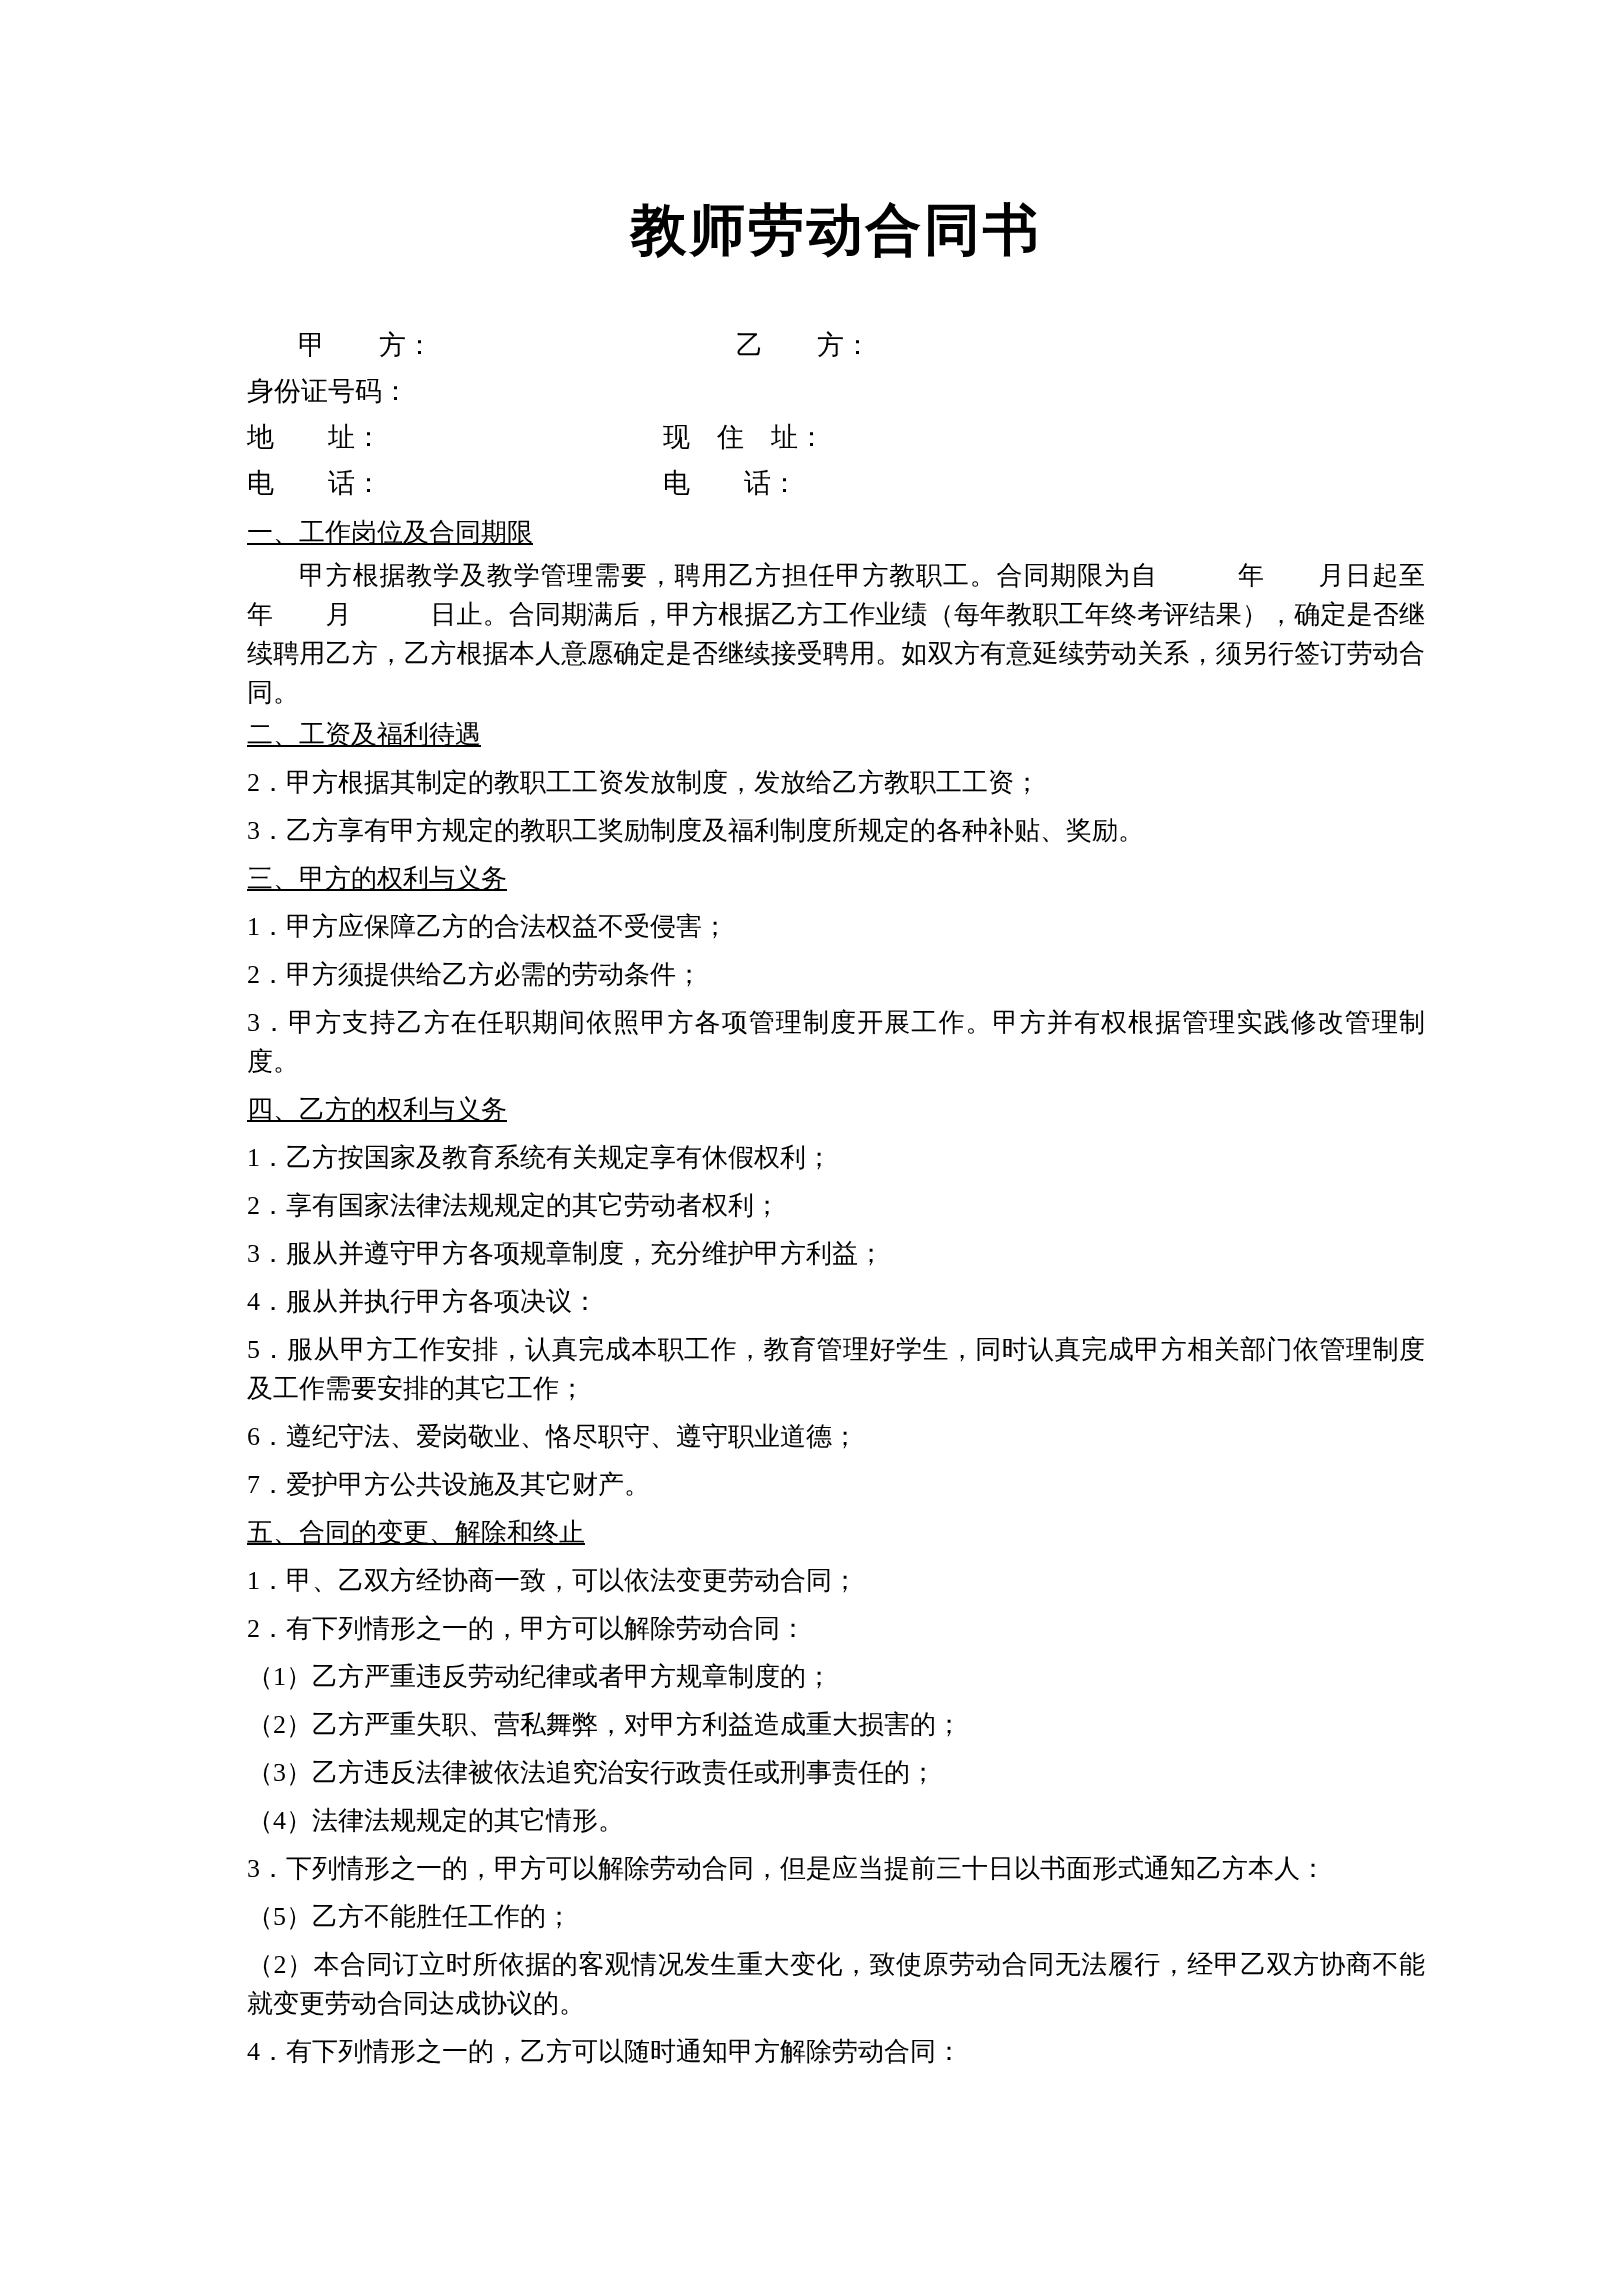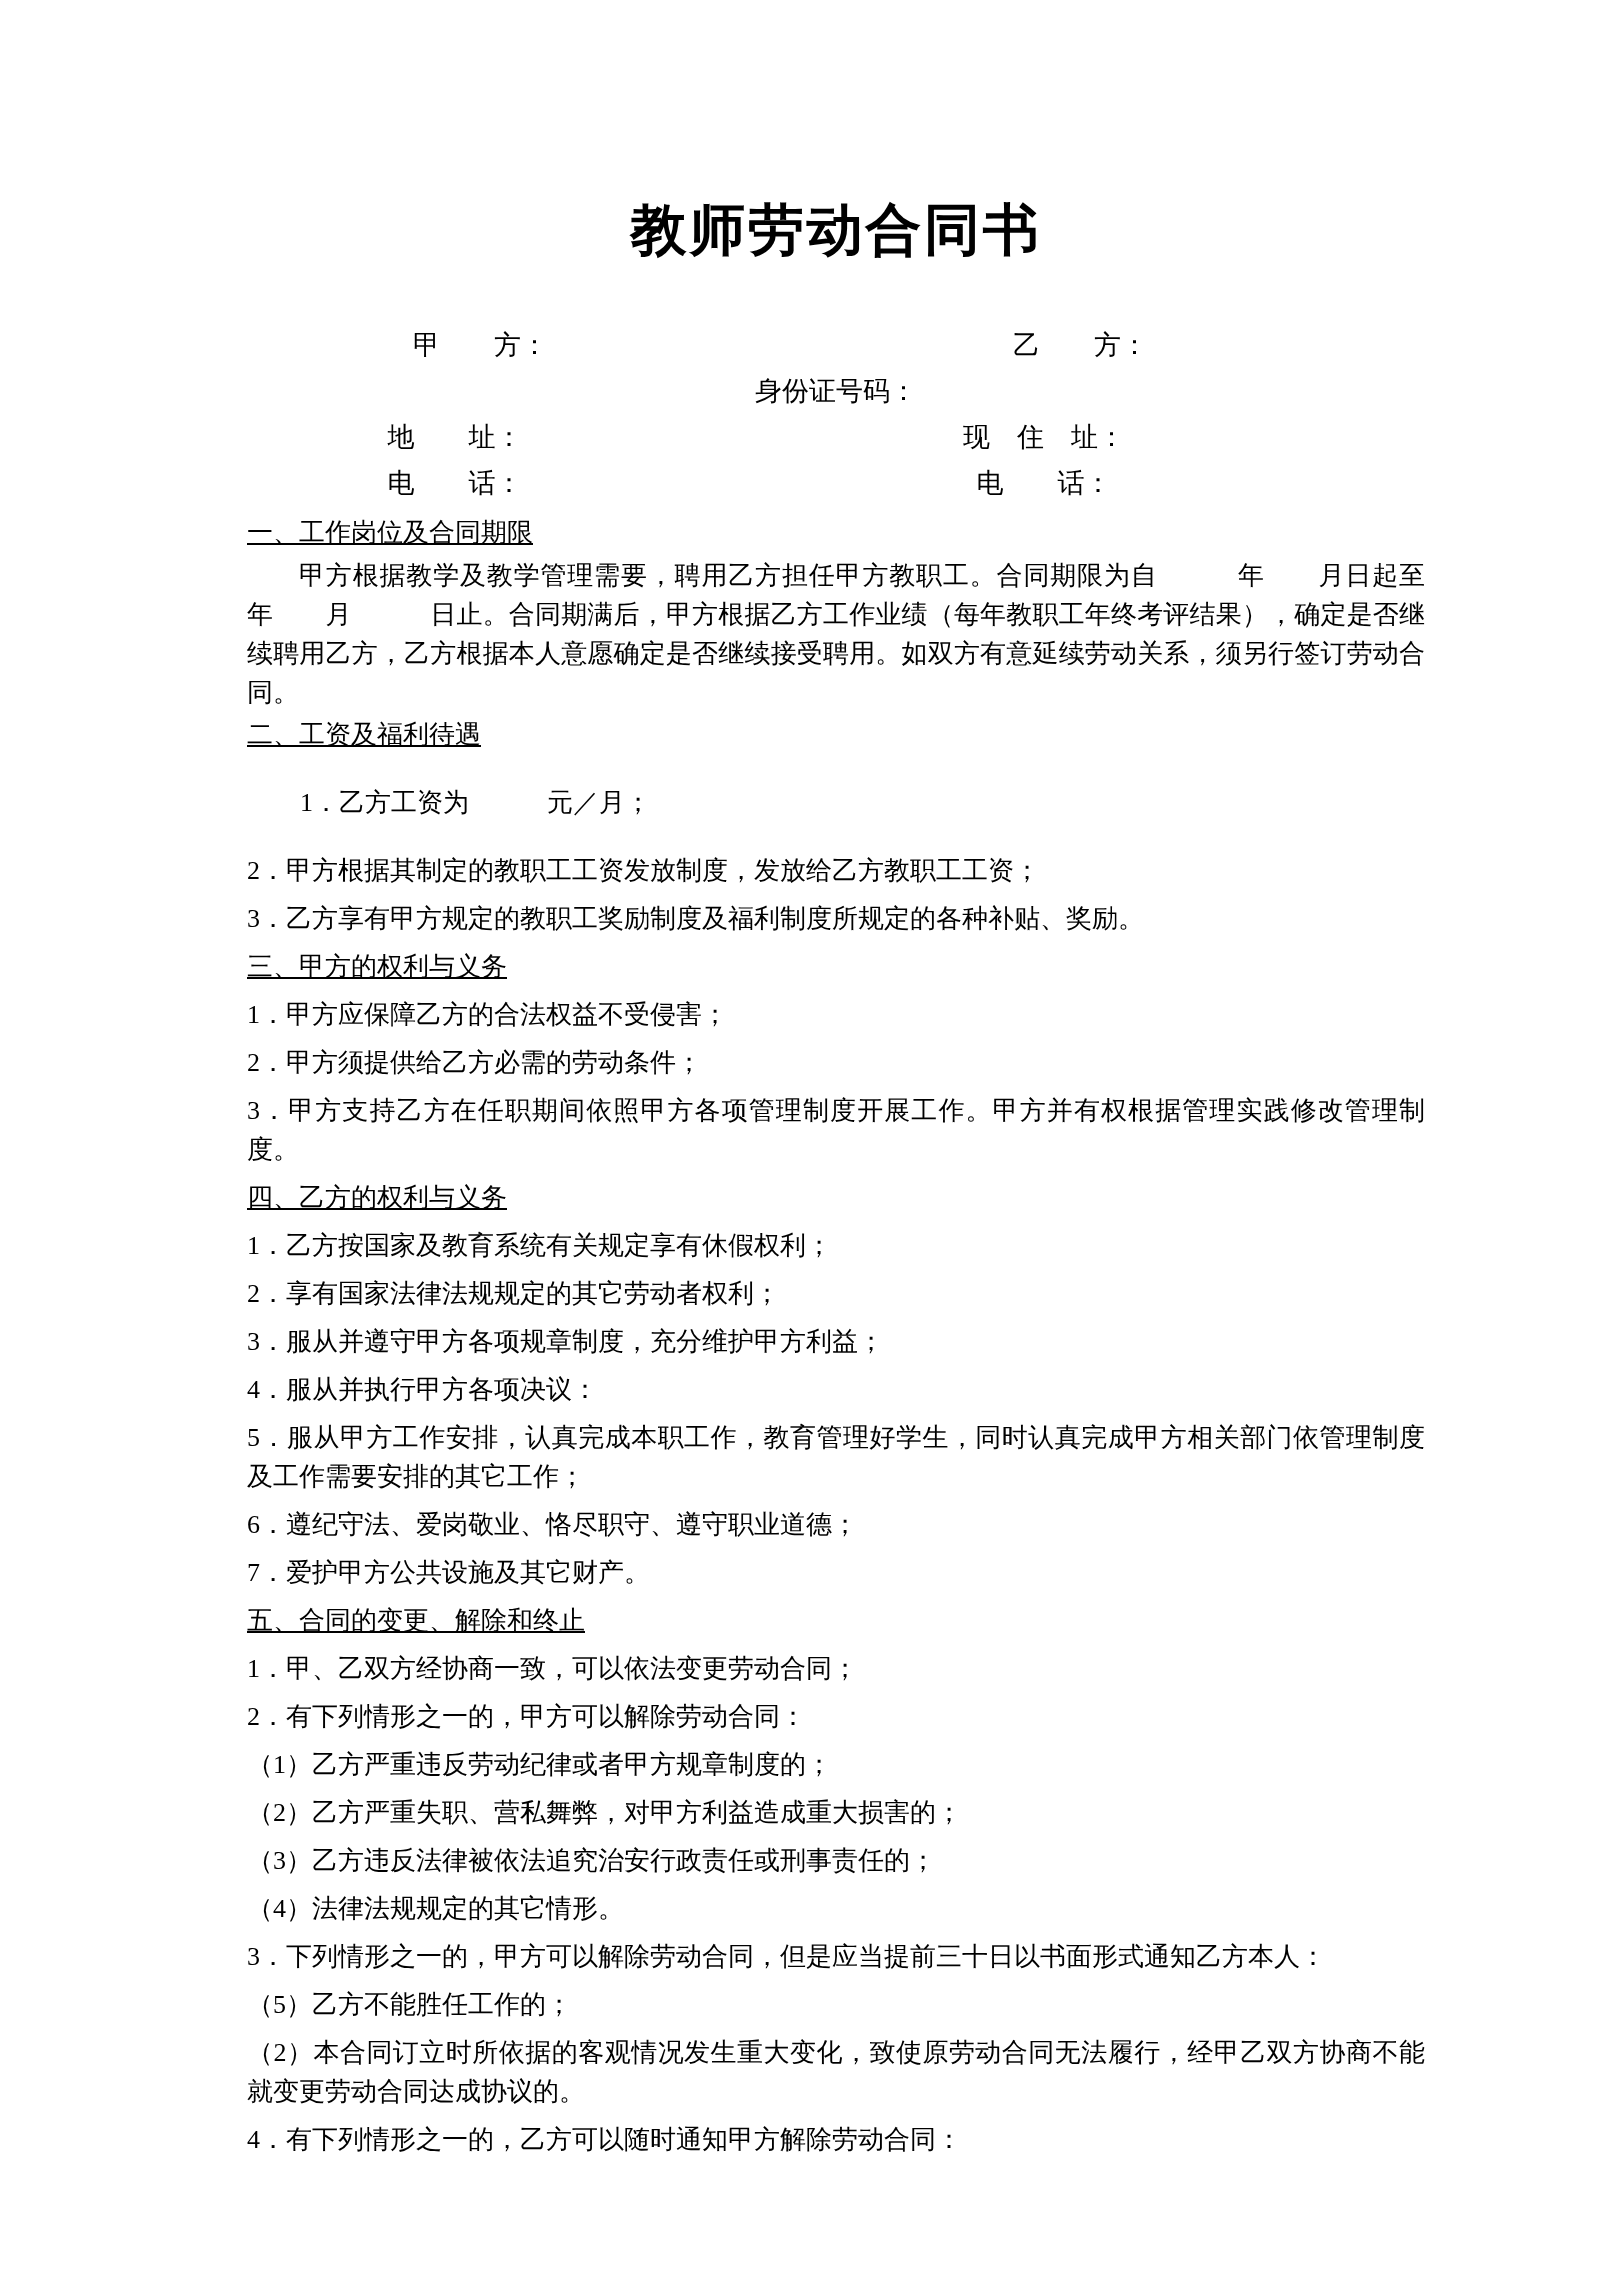--- a/index.html
+++ b/index.html
@@ -23,21 +23,20 @@
   }
   .doc-title {
     font-size: 56px;
     font-weight: 700;
     text-align: center;
     margin: 0 0 53px 0;
     letter-spacing: 2.7px;
   }
   .header-fields {
     margin-bottom: 7.3px;
-    text-align: center;
   }
   .header-row {
     display: flex;
     font-size: 27px;
     line-height: 46px;
   }
   .hcell.left {
     flex: 0 0 auto;
     width: 416px;
   }
@@ -76,21 +75,20 @@
       </div>
       <div class="header-row">
         <span class="hcell left">电　　话：</span>
         <span class="hcell right">电　　话：</span>
       </div>
     </div>
   <div class="contract-body">
       <p class="heading">一、工作岗位及合同期限</p>
       <p class="para">甲方根据教学及教学管理需要，聘用乙方担任甲方教职工。合同期限为自　　　年　　月日起至　　　年　　月　　　日止。合同期满后，甲方根据乙方工作业绩（每年教职工年终考评结果），确定是否继续聘用乙方，乙方根据本人意愿确定是否继续接受聘用。如双方有意延续劳动关系，须另行签订劳动合同。</p>
       <p class="heading">二、工资及福利待遇</p>
-      <p class="salary">1．乙方工资为　　　元／月；</p>
       <p class="item">2．甲方根据其制定的教职工工资发放制度，发放给乙方教职工工资；</p>
       <p class="item">3．乙方享有甲方规定的教职工奖励制度及福利制度所规定的各种补贴、奖励。</p>
       <p class="heading">三、甲方的权利与义务</p>
       <p class="item">1．甲方应保障乙方的合法权益不受侵害；</p>
       <p class="item">2．甲方须提供给乙方必需的劳动条件；</p>
       <p class="item">3．甲方支持乙方在任职期间依照甲方各项管理制度开展工作。甲方并有权根据管理实践修改管理制度。</p>
       <p class="heading">四、乙方的权利与义务</p>
       <p class="item">1．乙方按国家及教育系统有关规定享有休假权利；</p>
       <p class="item">2．享有国家法律法规规定的其它劳动者权利；</p>
       <p class="item">3．服从并遵守甲方各项规章制度，充分维护甲方利益；</p>

